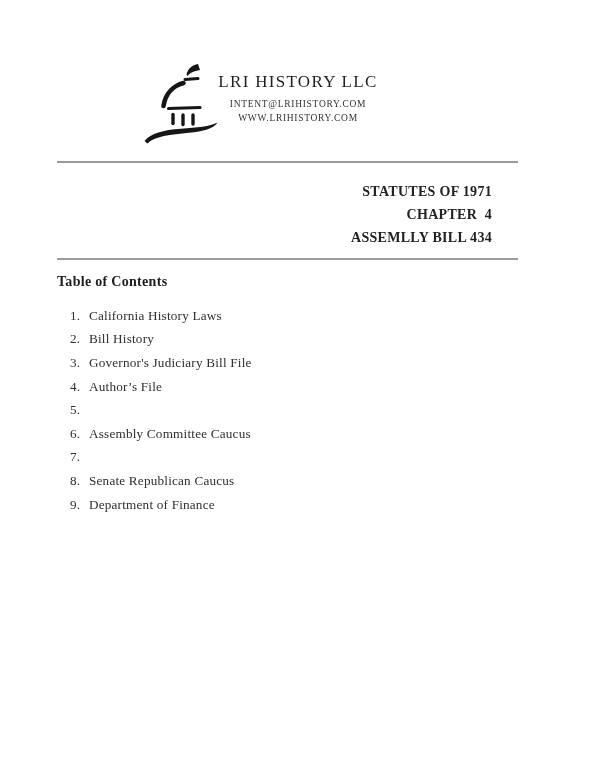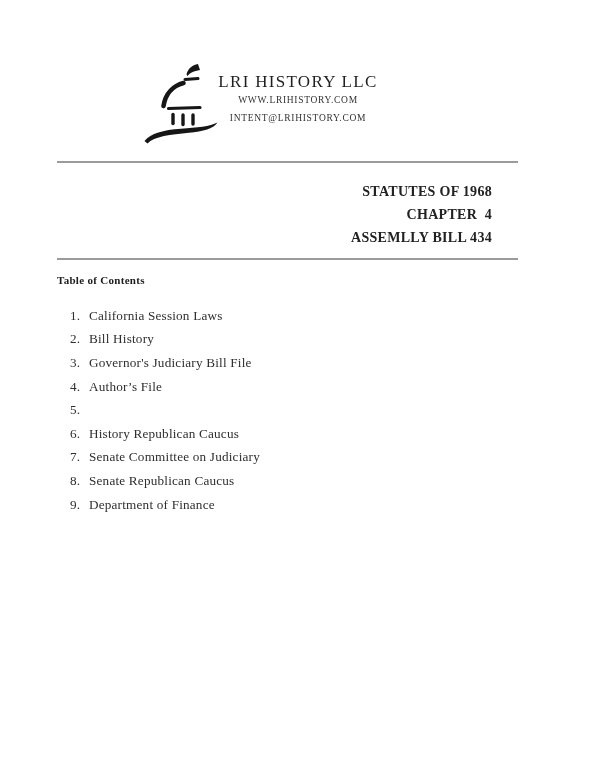--- a/index.html
+++ b/index.html
@@ -69,21 +69,21 @@
     color: #222222;
     letter-spacing: 0.3px;
   }
   .case-ref .ref-line { white-space: pre; }
 
   
   .toc-title {
     position: absolute;
     left: 57px;
     top: 274px;
-    font-size: 11px;
+    font-size: 14px;
     font-weight: bold;
     color: #1d1d1d;
     letter-spacing: 0.3px;
   }
   .toc-list {
     position: absolute;
     left: 70px;
     top: 304px;
     margin: 0;
     padding: 0;
@@ -121,63 +121,62 @@
       <path d="M32,52.5 L32,61.5" stroke-width="3.4"></path>
       <path d="M42,53 L42,62.5" stroke-width="3.4"></path>
       <path d="M52,53 L52,62" stroke-width="3.4"></path>
 
       <path d="M3.5,79 C10,71.5 22,68 40,66.8 C56,65.6 69,64.5 76.5,60.5 C73,66.5 62,69.5 48,70.8 C30,72.5 13,74.5 6.5,81.5 Z" fill="#161616" stroke="none"></path>
     </g>
   </svg>
 
   <div class="header-text">
     <div class="company-name">LRI HISTORY LLC</div>
+    <div class="contact-line first">INTENT@LRIHISTORY.COM</div>
     <div class="contact-line">WWW.LRIHISTORY.COM</div>
-    <div class="contact-line first">INTENT@LRIHISTORY.COM</div>
   </div>
 
   <div class="rule top"></div>
 
   <div class="case-ref">
-    <div class="ref-line">STATUTES OF 1968</div>
+    <div class="ref-line">STATUTES OF 1971</div>
     <div class="ref-line">CHAPTER  4</div>
     <div class="ref-line">ASSEMLLY BILL 434</div>
   </div>
 
   <div class="rule middle"></div>
 
   <div class="toc-title">Table of Contents</div>
 
   <ol class="toc-list">
     <li class="toc-item">
       <span class="toc-num">1.</span>
-      <span class="toc-label">California Session Laws</span>
+      <span class="toc-label">California History Laws</span>
     </li>
     <li class="toc-item">
       <span class="toc-num">2.</span>
       <span class="toc-label">Bill History</span>
     </li>
     <li class="toc-item">
       <span class="toc-num">3.</span>
       <span class="toc-label">Governor's Judiciary Bill File</span>
     </li>
     <li class="toc-item">
       <span class="toc-num">4.</span>
       <span class="toc-label">Author’s File</span>
     </li>
     <li class="toc-item">
       <span class="toc-num">5.</span>
     </li>
     <li class="toc-item">
       <span class="toc-num">6.</span>
-      <span class="toc-label">History Republican Caucus</span>
+      <span class="toc-label">Assembly Committee Caucus</span>
     </li>
     <li class="toc-item">
       <span class="toc-num">7.</span>
-      <span class="toc-label">Senate Committee on Judiciary</span>
     </li>
     <li class="toc-item">
       <span class="toc-num">8.</span>
       <span class="toc-label">Senate Republican Caucus</span>
     </li>
     <li class="toc-item">
       <span class="toc-num">9.</span>
       <span class="toc-label">Department of Finance</span>
     </li>
   </ol>

